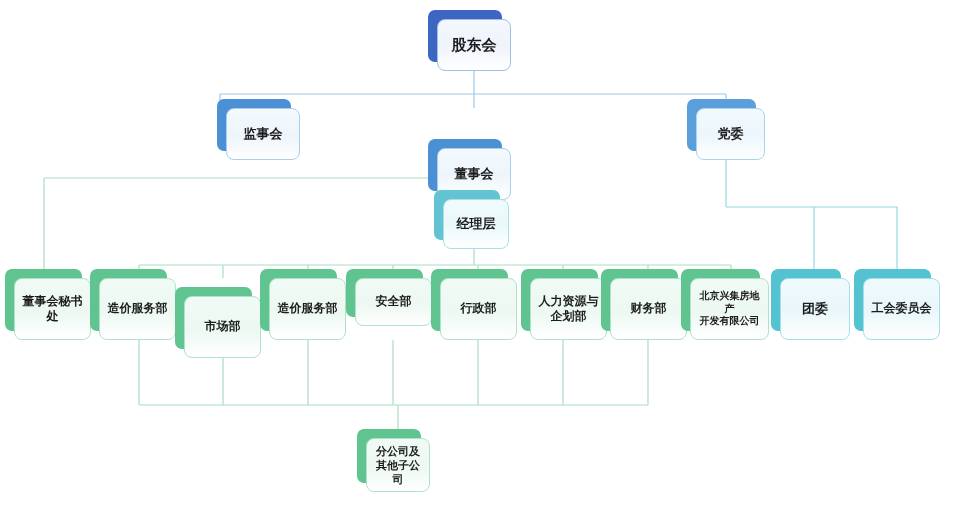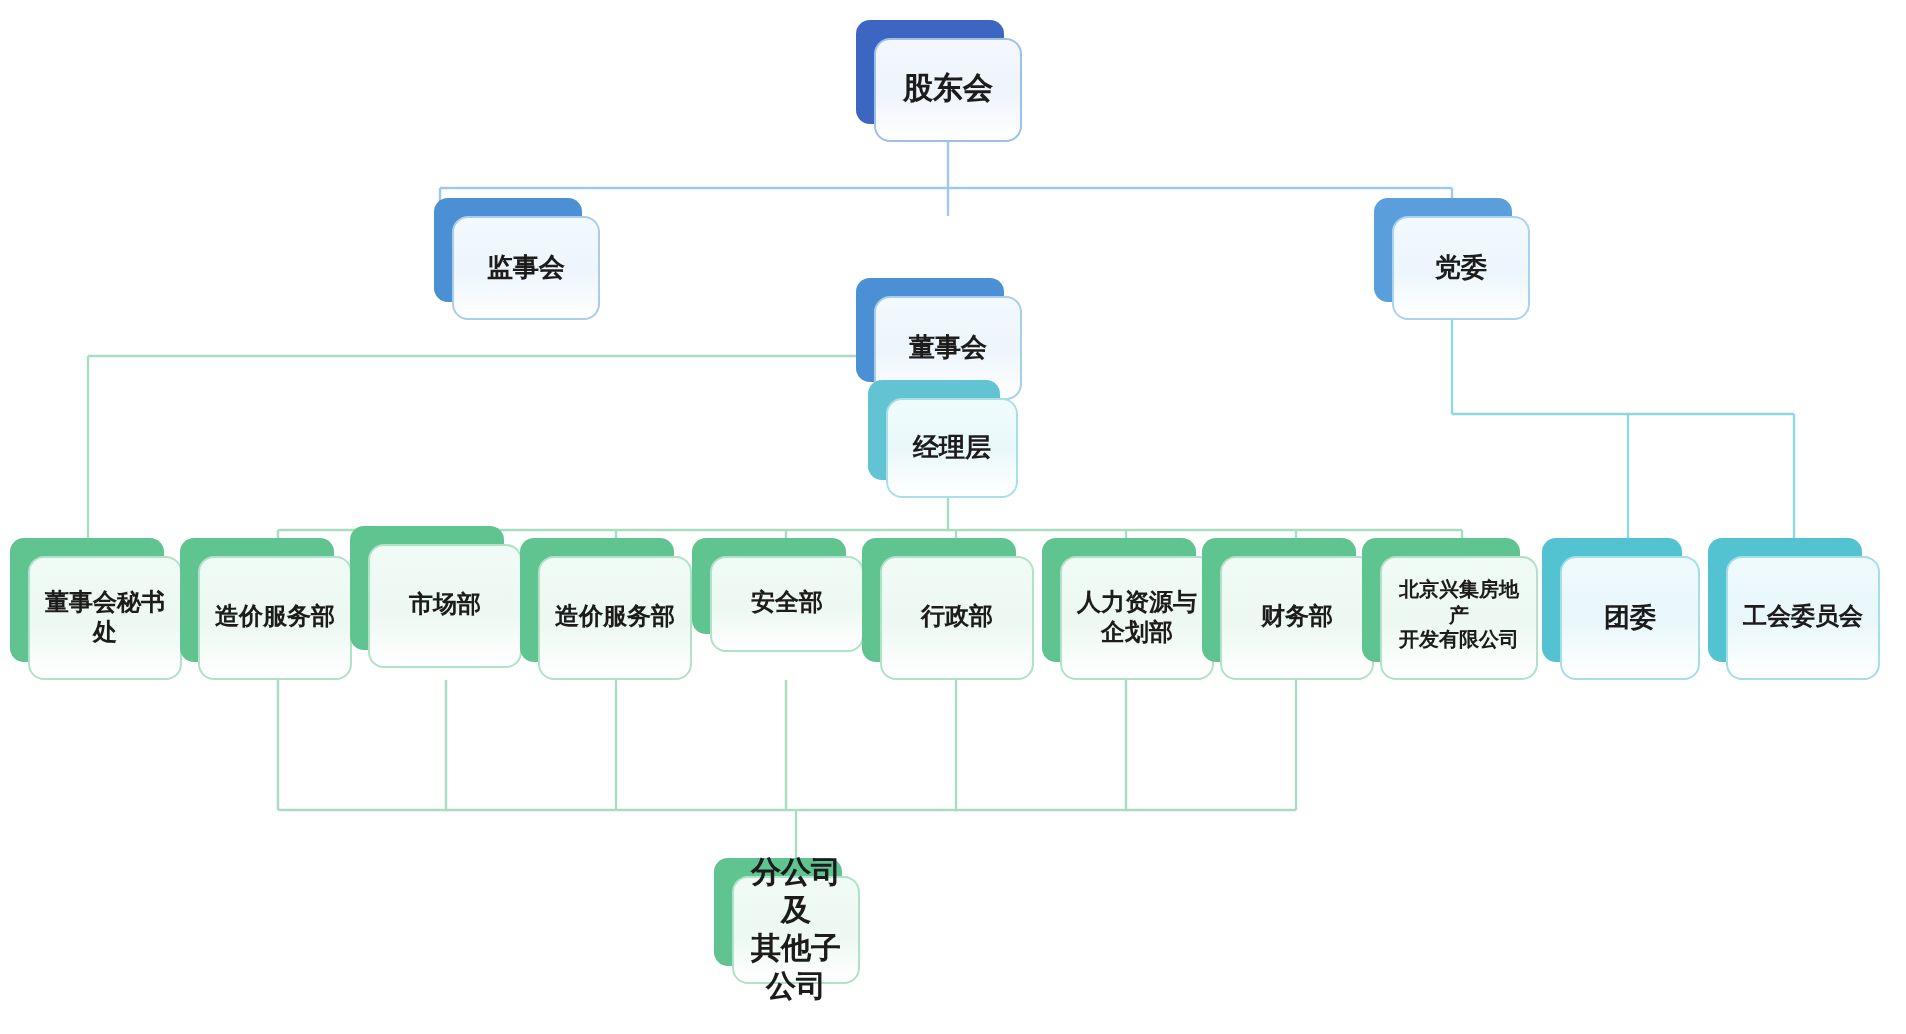--- a/index.html
+++ b/index.html
@@ -168,21 +168,21 @@
         <div class="card fs13">经理层</div>
       </div>
       <div class="node n-green" style="left: 14px; top: 278px; width: 77px; height: 62px;">
         <div class="shadow"></div>
         <div class="card fs12">董事会秘书处</div>
       </div>
       <div class="node n-green" style="left: 99px; top: 278px; width: 77px; height: 62px;">
         <div class="shadow"></div>
         <div class="card fs12">造价服务部</div>
       </div>
-      <div class="node n-green" style="left: 184px; top: 272px; width: 77px; height: 62px;">
+      <div class="node n-green" style="left: 184px; top: 296px; width: 77px; height: 62px;">
         <div class="shadow"></div>
         <div class="card fs12">市场部</div>
       </div>
       <div class="node n-green" style="left: 269px; top: 278px; width: 77px; height: 62px;">
         <div class="shadow"></div>
         <div class="card fs12">造价服务部</div>
       </div>
       <div class="node n-green" style="left: 355px; top: 278px; width: 77px; height: 48px; text-decoration: underline;">
         <div class="shadow"></div>
         <div class="card fs12">安全部</div>
@@ -208,17 +208,17 @@
       <div class="node n-cyan2" style="left: 780px; top: 278px; width: 70px; height: 62px;">
         <div class="shadow"></div>
         <div class="card fs13">团委</div>
       </div>
       <div class="node n-cyan2" style="left: 863px; top: 278px; width: 77px; height: 62px; padding-left: 19px;">
         <div class="shadow"></div>
         <div class="card fs12">工会委员会</div>
       </div>
       <div class="node n-green" style="left: 366px; top: 438px; width: 64px; height: 54px;">
         <div class="shadow"></div>
-        <div class="card fs11" style="font-size: 15px;">分公司及
+        <div class="card fs11" style="font-size: 11px;">分公司及
 其他子公司</div>
       </div>
     </div>
 </div>
 
 </body></html>

